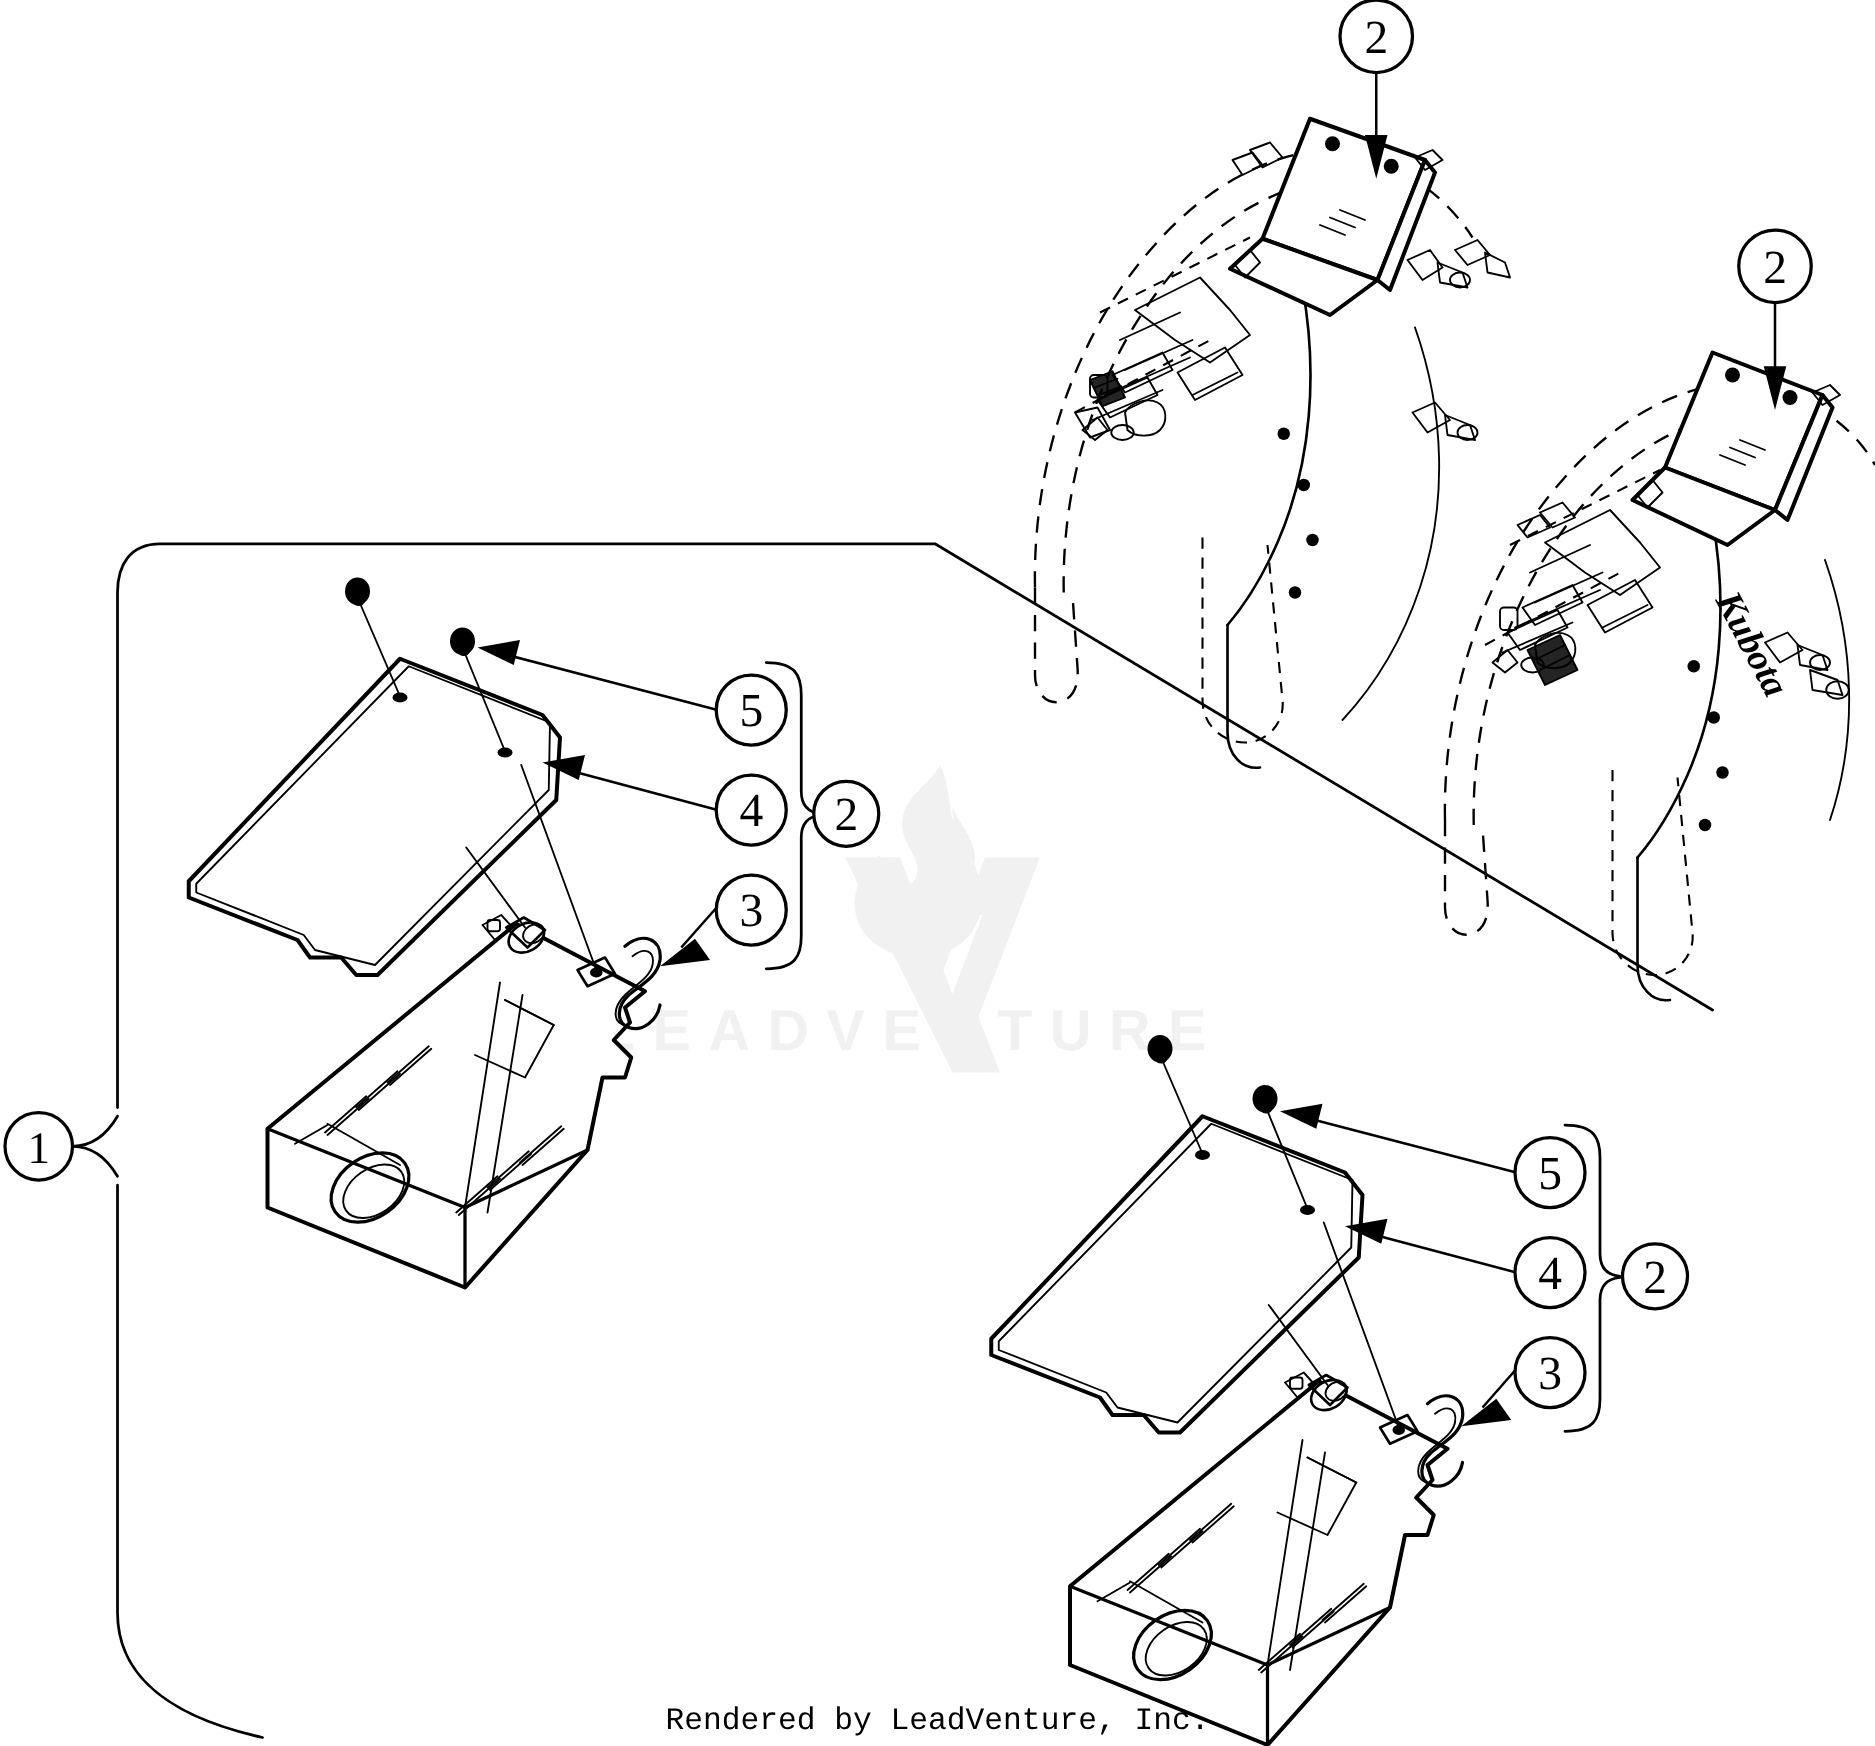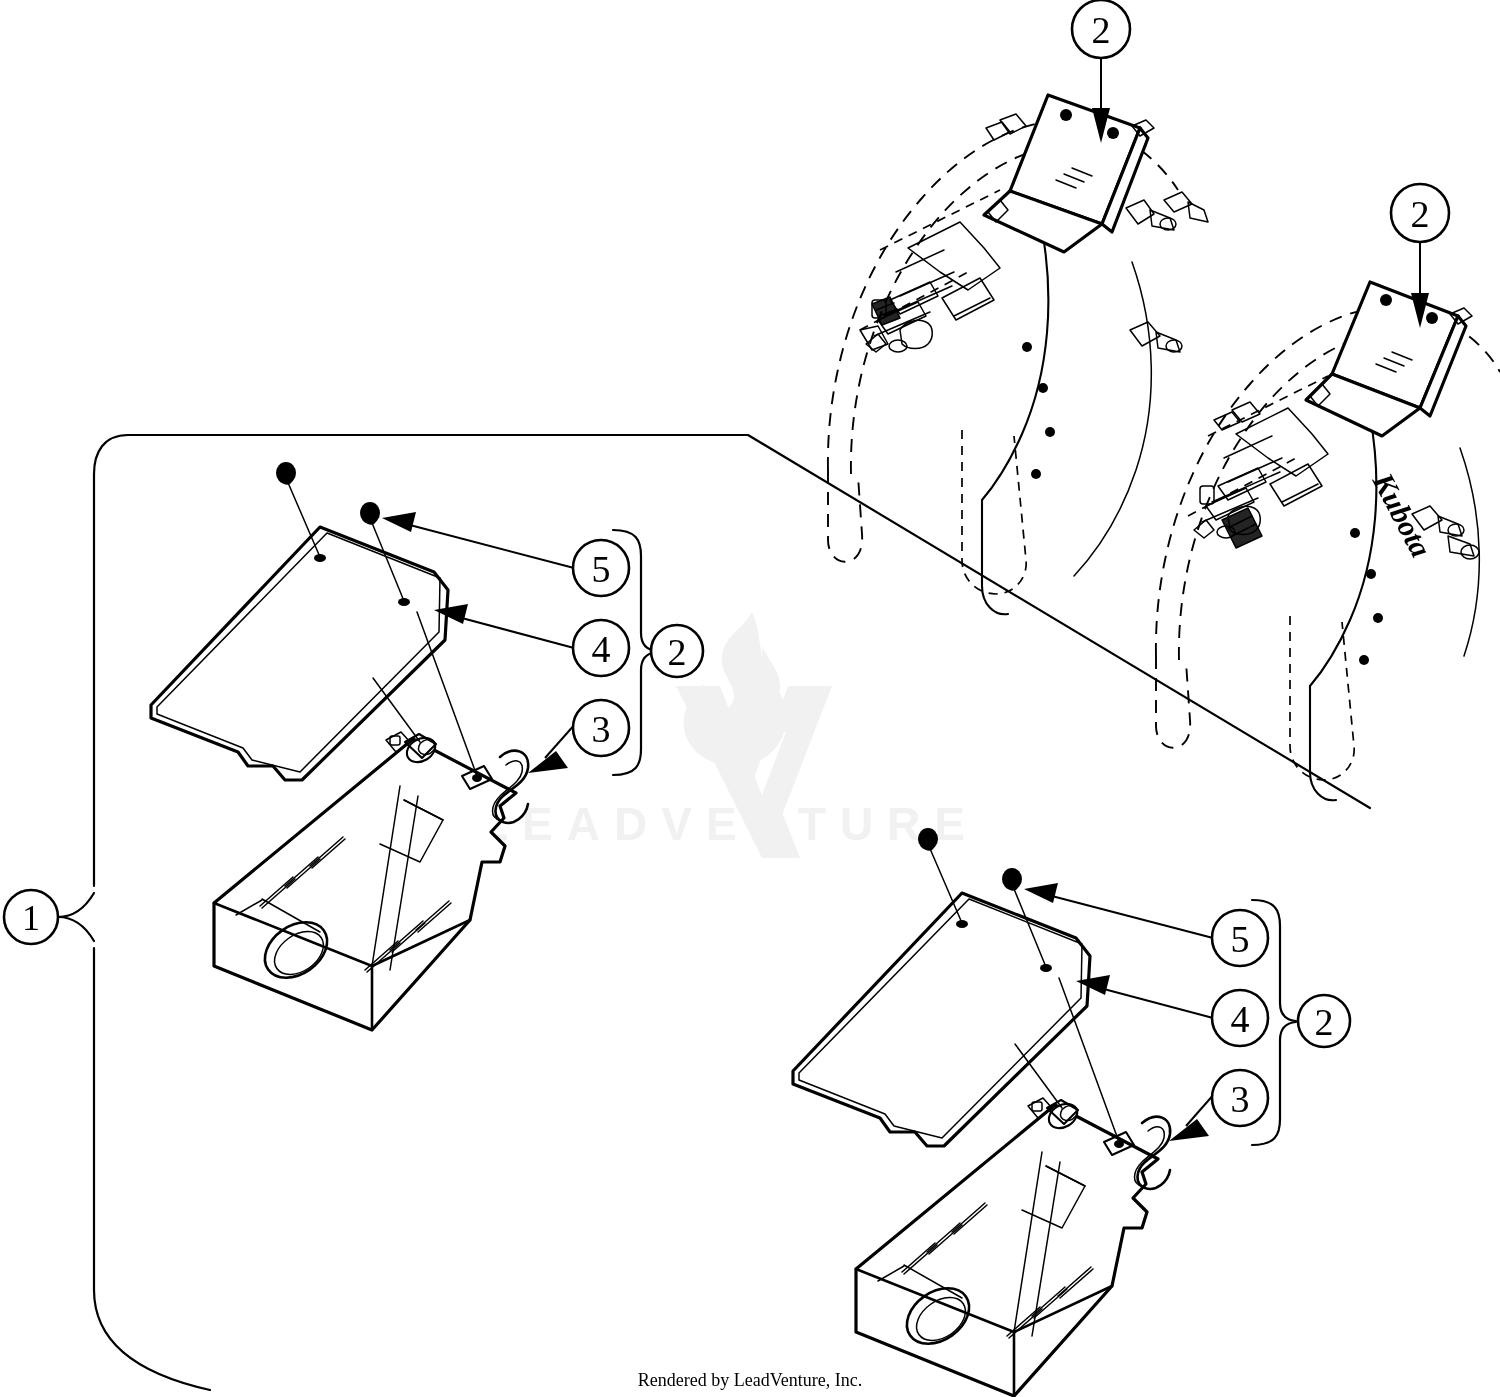--- a/index.html
+++ b/index.html
@@ -21,21 +21,21 @@
   .brkt{fill:none;stroke:#000;stroke-width:2.2;stroke-linecap:round;stroke-linejoin:round;}
   .balloon{fill:#ffffff;stroke:#000;stroke-width:2.6;}
   .bnum{font-family:"Liberation Serif", serif;font-size:38px;fill:#000;text-anchor:middle;dominant-baseline:central;}
   .bnum1{font-family:"Liberation Serif", serif;font-size:36px;fill:#000;text-anchor:middle;dominant-baseline:central;}
   .solidfill{fill:#000;stroke:none;}
   .whitefill{fill:#ffffff;stroke:#000;stroke-width:2.1;stroke-linejoin:round;}
   .whitefill-t{fill:#ffffff;stroke:#000;stroke-width:3.2;stroke-linejoin:round;}
   .arrow{fill:#000;stroke:none;}
   .footer{
     position:absolute;left:0;right:0;bottom:6px;text-align:center;
-    font-family:Liberation Serif, serif;font-size:18px;color:#000;
+    font-family:Liberation Mono, monospace;font-size:25px;color:#000;
   }
   .kub{font-family:"Liberation Serif",serif;font-style:italic;font-weight:bold;font-size:30px;fill:#000;}
 </style>
 </head>
 <body>
 
 <div id="stage">
 
   <svg class="layer" viewBox="0 0 1500 1397">
     <g>

